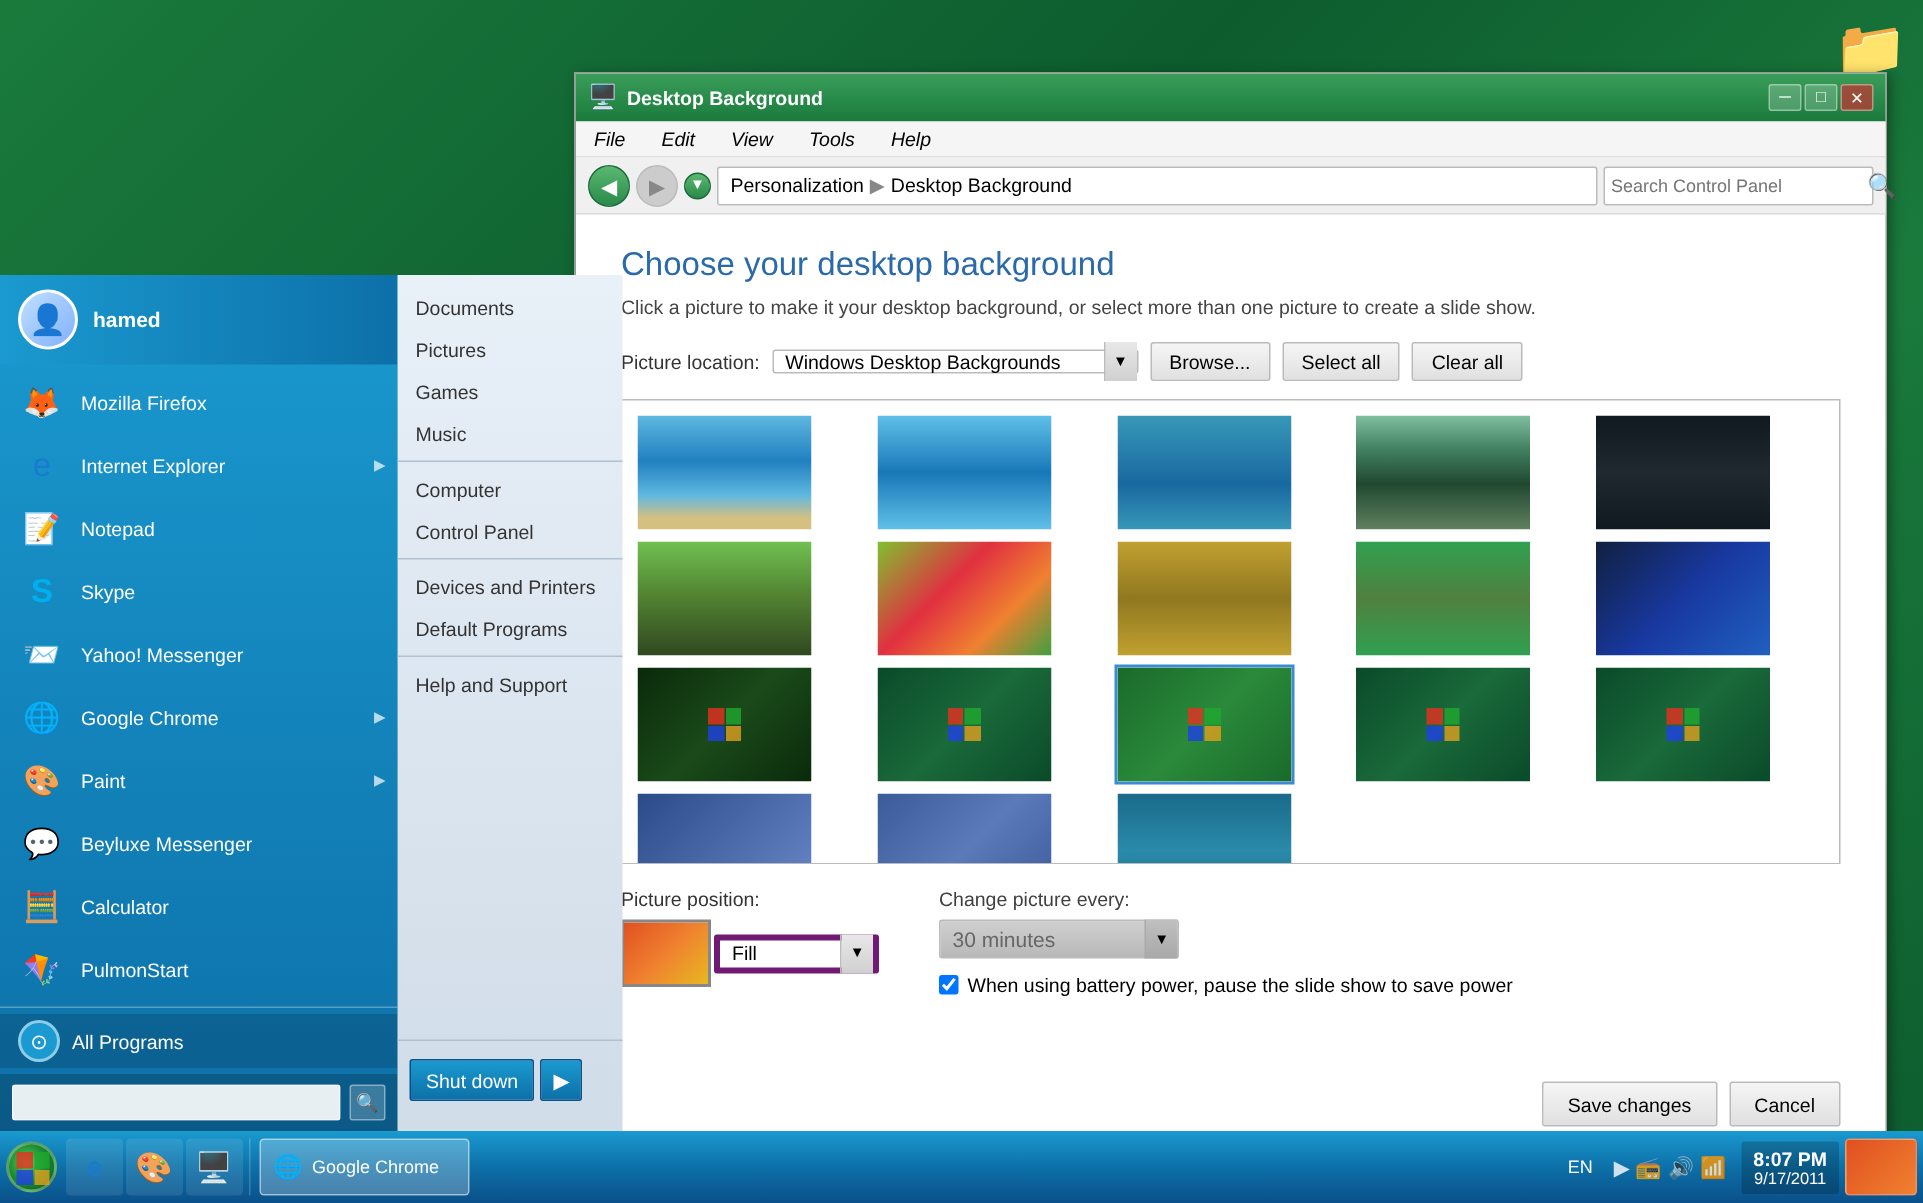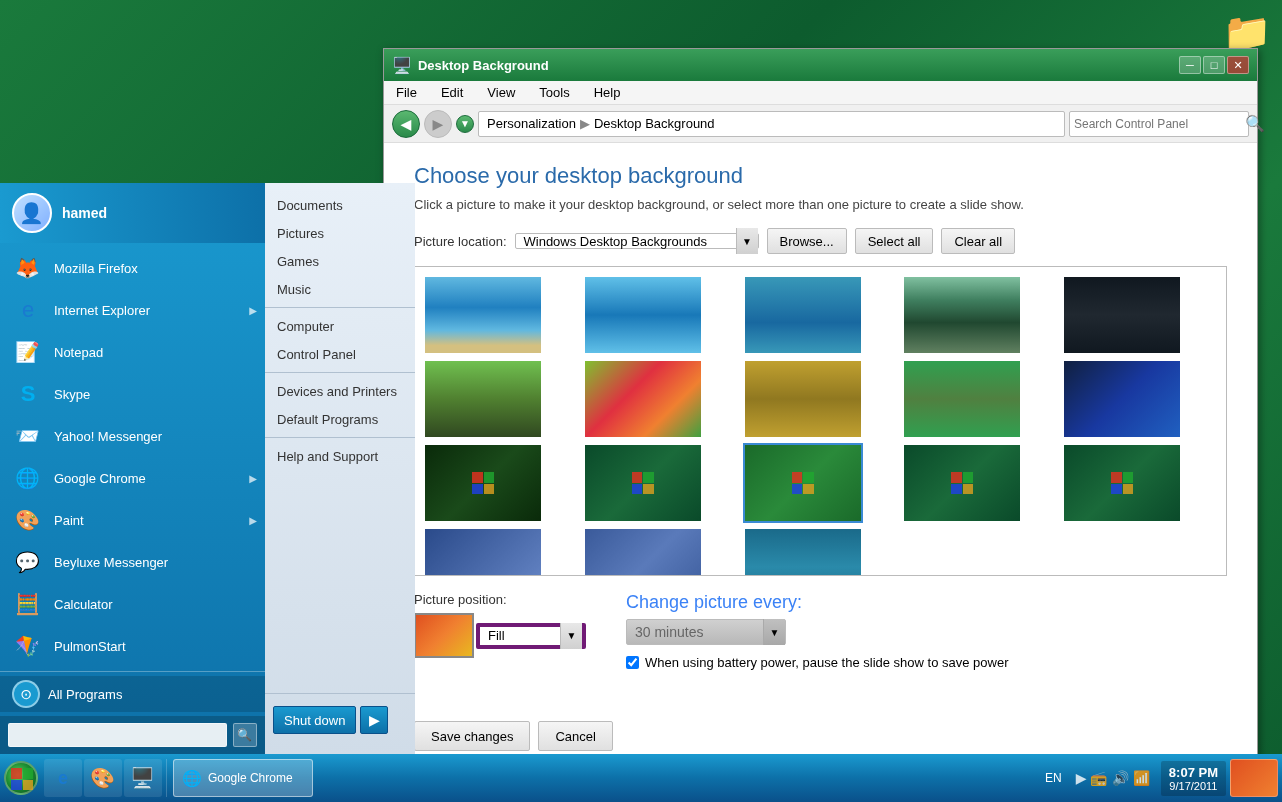--- a/index.html
+++ b/index.html
@@ -45,21 +45,21 @@
       border-radius: 2px;
     }
     .cp-titlebar-btn.close { background: rgba(200,50,50,0.7); }
 
     
     .cp-menubar {
       height: 24px; background: #f5f5f5;
       display: flex; align-items: center; padding: 0 8px; gap: 16px;
       border-bottom: 1px solid #ddd; font-size: 13px;
     }
-    .cp-menubar span { cursor: pointer; padding: 2px 4px; }
+    .cp-menubar span { cursor: pointer; padding: 2px 4px; font-style: italic; }
 
     
     .cp-navbar {
       height: 38px; background: #f0f0f0;
       display: flex; align-items: center; padding: 0 8px; gap: 4px;
       border-bottom: 1px solid #ddd;
     }
     .nav-btn {
       width: 28px; height: 28px; border-radius: 50%;
       background: linear-gradient(to bottom, #5ab870, #2a8a4a);
@@ -166,38 +166,38 @@
       border-radius: 2px; background: white; height: 26px; margin-left: 2px;
     }
     .pic-position-text { padding: 0 8px; font-size: 13px; min-width: 80px; }
     .pic-position-arrow {
       width: 22px; height: 26px; background: linear-gradient(to bottom, #e8e8e8, #d0d0d0);
       border-left: 1px solid #bbb; display: flex; align-items: center; justify-content: center;
       font-size: 10px; cursor: pointer;
     }
 
     .change-every-area { display: flex; flex-direction: column; gap: 6px; }
-    .change-every-label { font-size: 18px; color: #3b82f6; }
+    .change-every-label { font-size: 13px; color: #404040; }
     .change-every-select {
       display: flex; align-items: center; border: 1px solid #bbb;
       border-radius: 2px; background: linear-gradient(to bottom, #d0d0d0, #b8b8b8);
       height: 26px; width: 160px;
     }
     .change-every-text { padding: 0 8px; font-size: 14px; flex: 1; color: #666; }
     .change-every-arrow {
       width: 22px; height: 26px; background: linear-gradient(to bottom, #c0c0c0, #a8a8a8);
       border-left: 1px solid #aaa; display: flex; align-items: center; justify-content: center;
       font-size: 10px; cursor: pointer;
     }
     .shuffle-row { display: flex; align-items: center; gap: 6px; font-size: 13px; }
     .battery-row { display: flex; align-items: center; gap: 6px; font-size: 13px; margin-top: 4px; }
 
     
     .cp-footer {
-      display: flex; justify-content: flex-start; gap: 8px; padding: 8px 30px 16px;
+      display: flex; justify-content: flex-end; gap: 8px; padding: 8px 30px 16px;
     }
     .btn-save {
       height: 30px; padding: 0 16px; background: linear-gradient(to bottom, #f5f5f5, #e0e0e0);
       border: 1px solid #bbb; border-radius: 2px; font-size: 13px; cursor: pointer;
     }
     .btn-cancel {
       height: 30px; padding: 0 16px; background: linear-gradient(to bottom, #f5f5f5, #e0e0e0);
       border: 1px solid #bbb; border-radius: 2px; font-size: 13px; cursor: pointer;
     }
 

